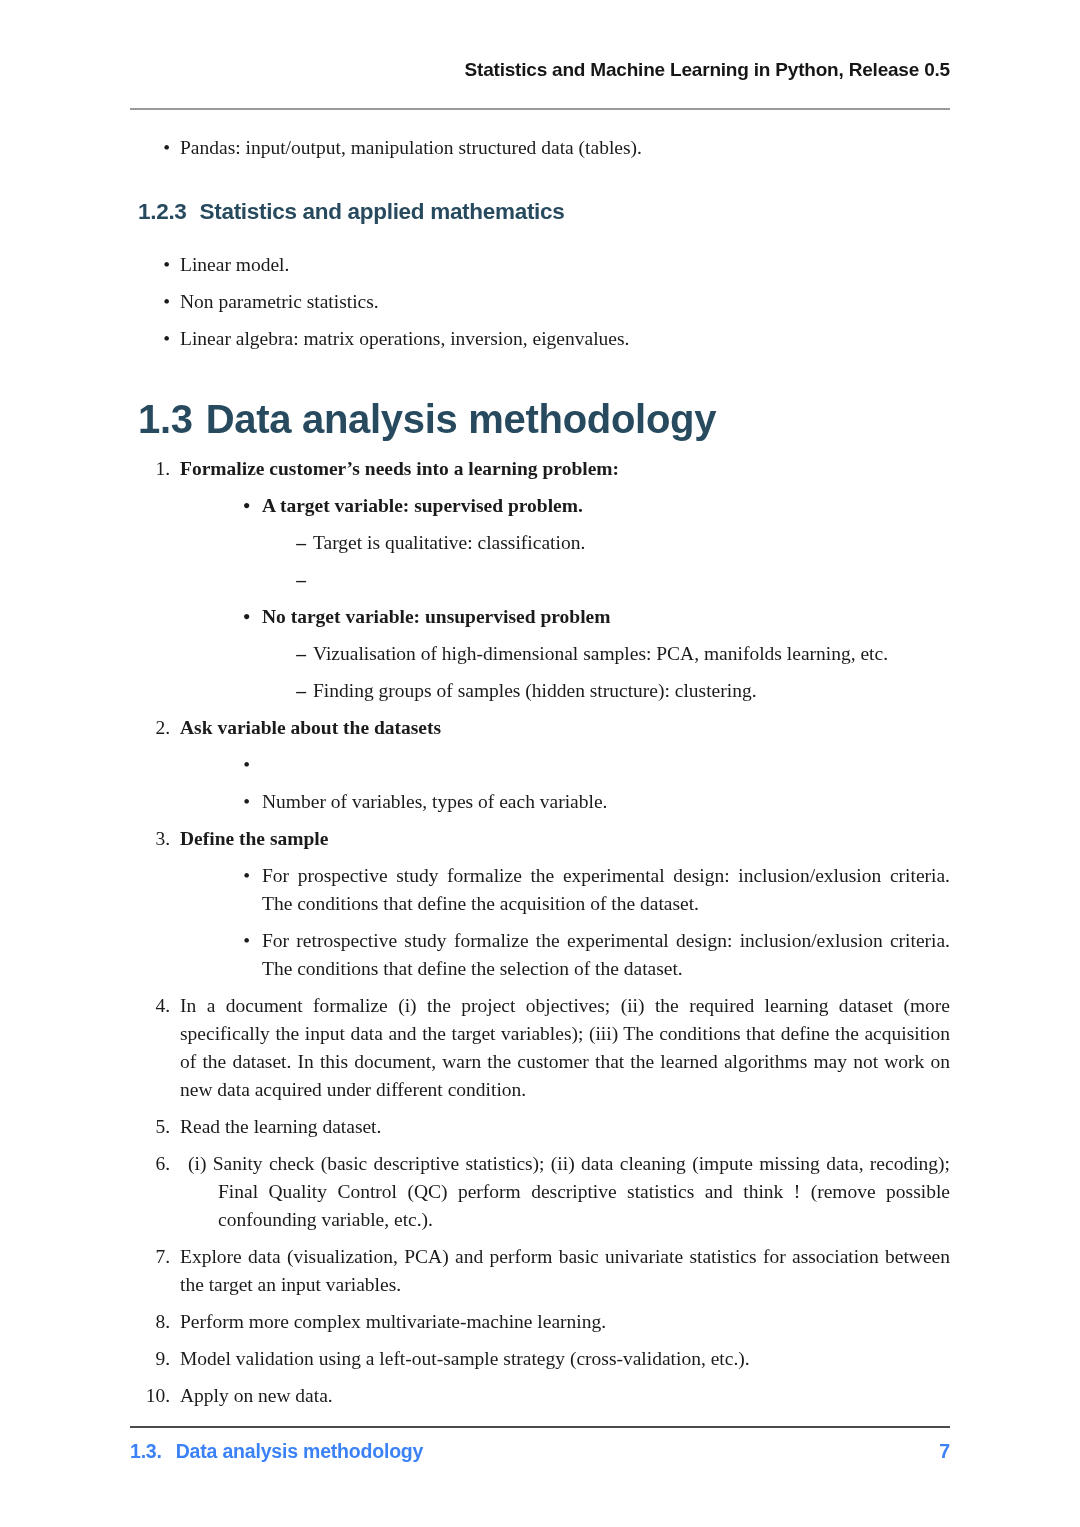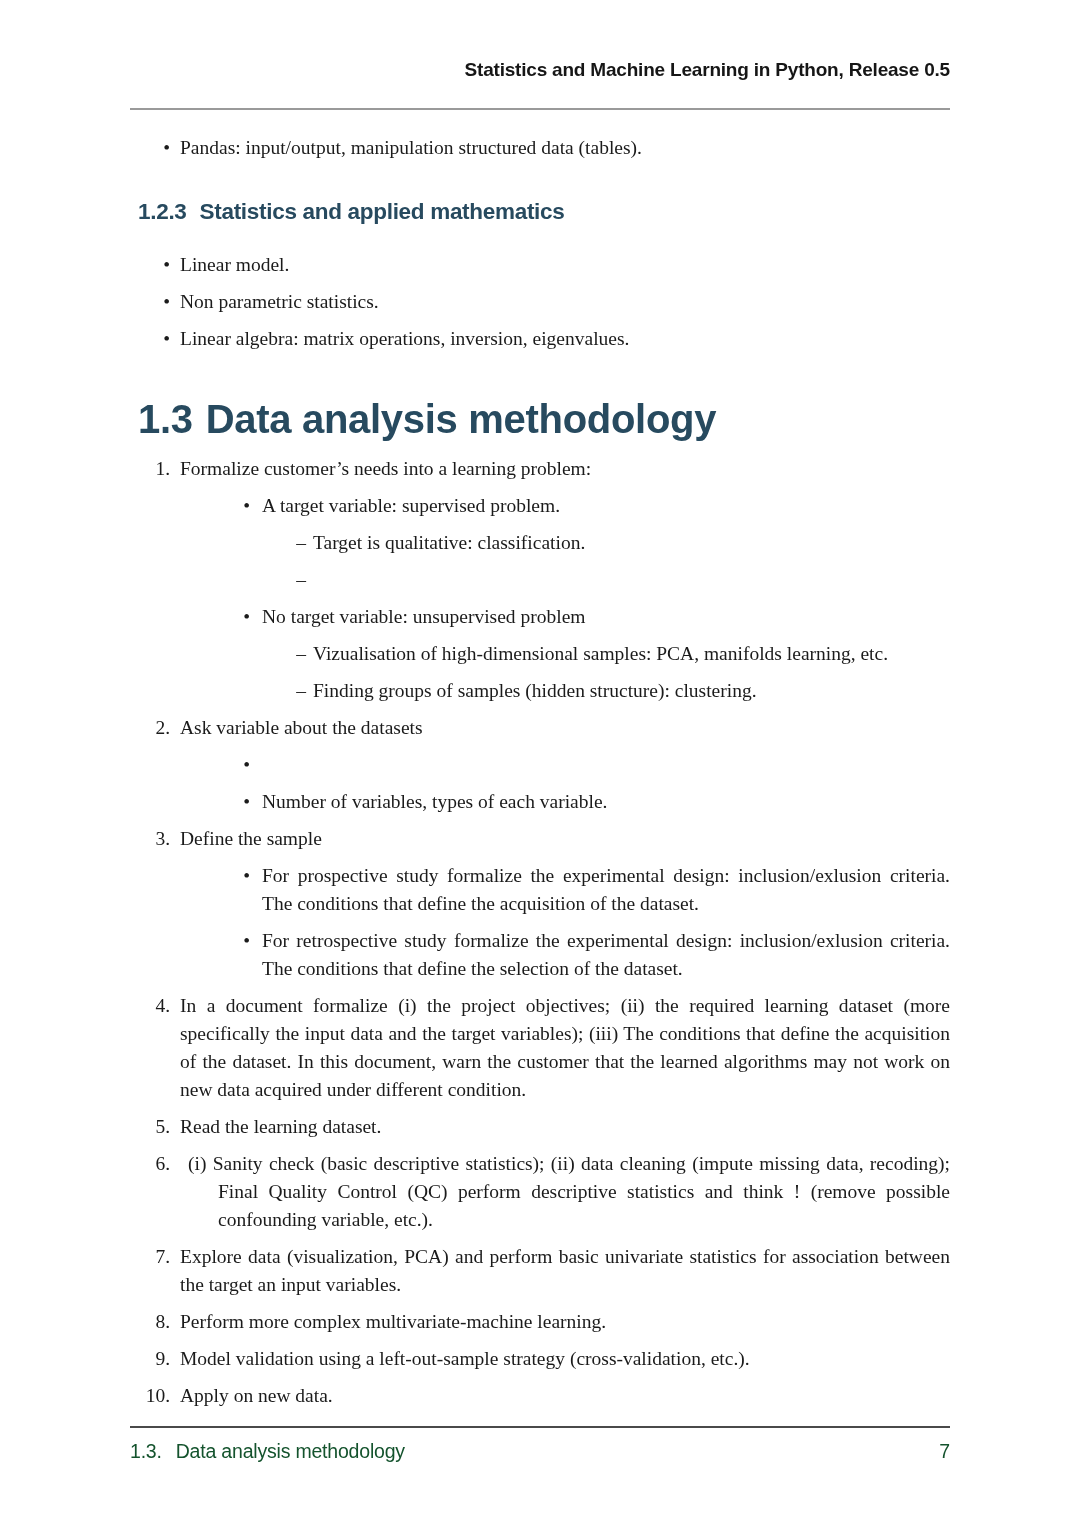--- a/index.html
+++ b/index.html
@@ -33,23 +33,23 @@
   .footer {
     position: absolute;
     left: 130px;
     right: 130px;
     top: 1426px;
     border-top: 2px solid #4a4a4a;
     padding-top: 9px;
     display: flex;
     justify-content: space-between;
     font-family: "Liberation Sans", sans-serif;
-    font-weight: normal;
+    font-weight: bold;
     font-size: 19.5px;
-    color: #14532d;
+    color: #3b82f6;
     letter-spacing: -0.2px;
   }
   .footer .fnum { margin-right: 14px; }
   .content {
     position: absolute;
     left: 130px;
     top: 118px;
     width: 820px;
   }
   h2.sec, h3.sec {
@@ -64,21 +64,21 @@
   .row { display: flex; align-items: flex-start; margin-top: 9px; }
   .row.first { margin-top: 16px; }
   .row.afterhead { margin-top: 26px; }
   
   .m1, .num { flex: 0 0 40px; text-align: right; margin-right: 10px; }
   .m2 { flex: 0 0 70px;  text-align: right; margin-right: 12px; }
   .m3 { flex: 0 0 126px; text-align: right; margin-right: 7px; }
   .itext { flex: 1 1 auto; min-width: 0; }
   .para { margin: 0; }
   .just { text-align: justify; }
-  .b { font-weight: normal; }
+  .b { font-weight: bold; }
   .hang {
     padding-left: 38px;
     text-indent: -30px;
     text-align: justify;
   }
   .olist { margin-top: 18px; }
 </style>
 </head>
 <body>
 

